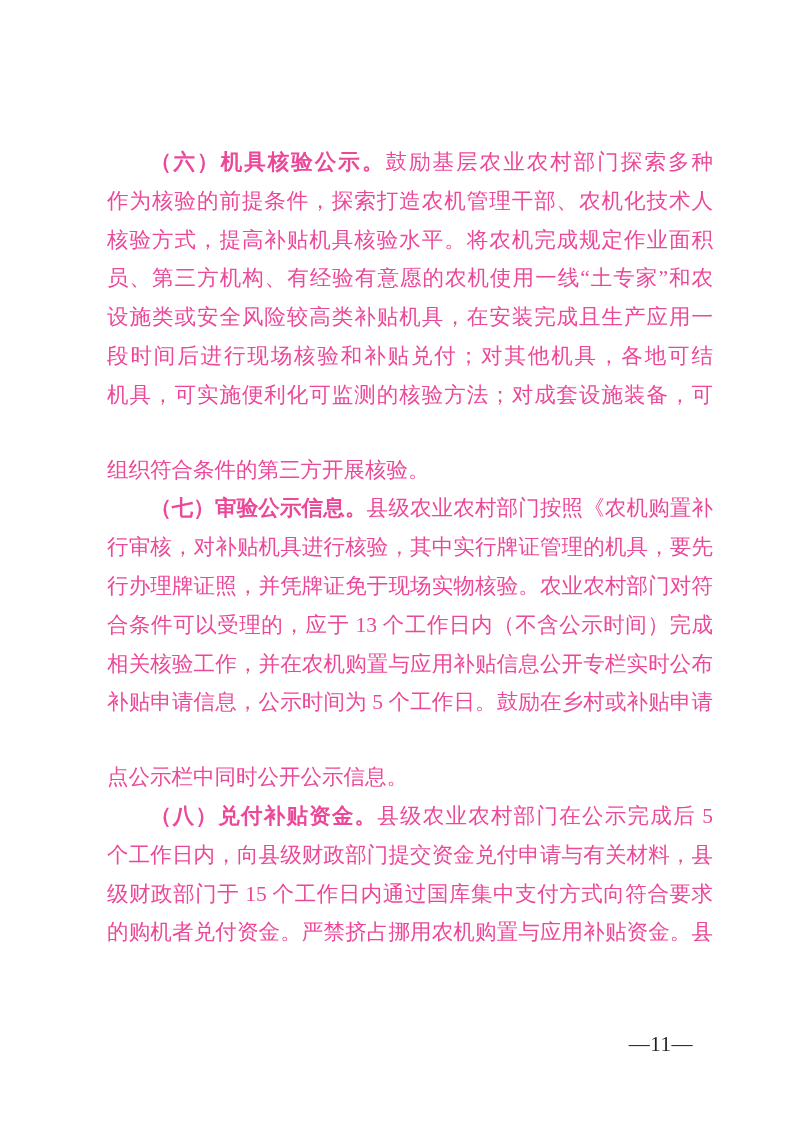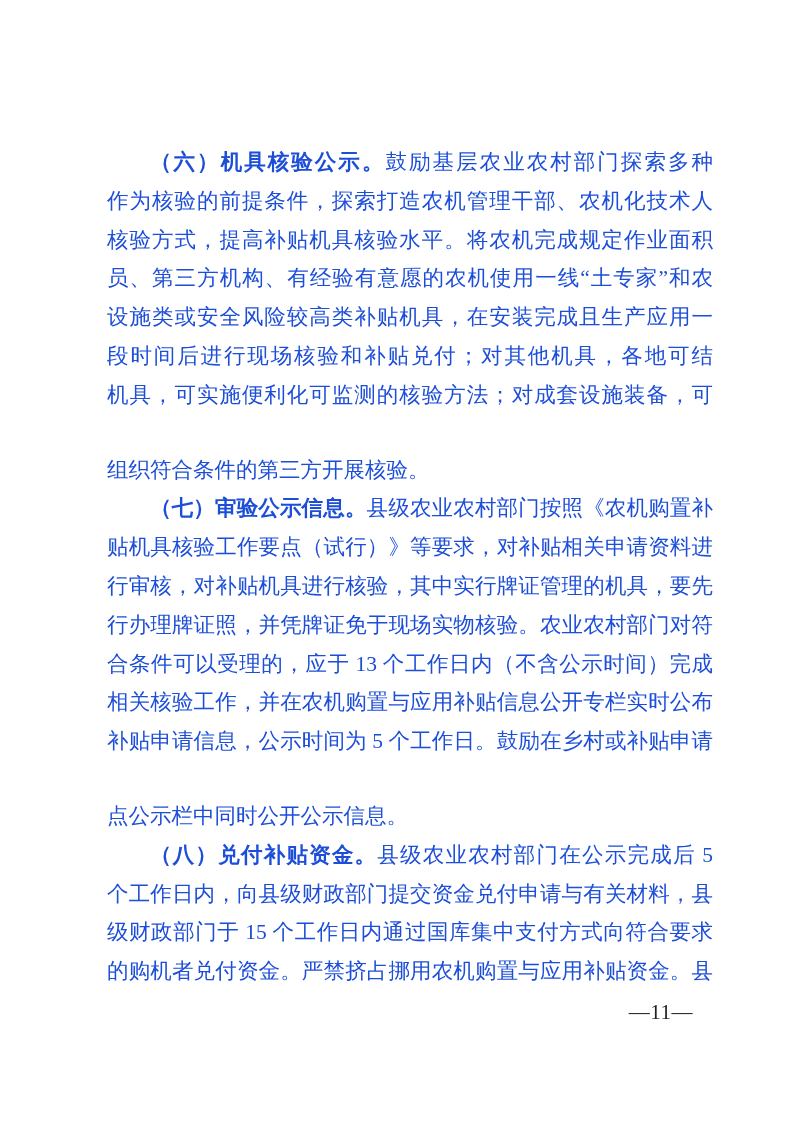--- a/index.html
+++ b/index.html
@@ -10,40 +10,40 @@
   }
   .doc-page {
     position: relative;
     width: 793px; height: 1122px;
     background: #ffffff;
     overflow: hidden;
   }
   .text-block {
     position: absolute;
     left: 107px; top: 143px; width: 606px;
-    color: #1d4ed8;
+    color: #ec4899;
     font-size: 21.5px;
   }
   .line {
     height: 38.8px;
     line-height: 38.8px;
     text-align: justify;
     text-align-last: justify;
     white-space: nowrap;
   }
   .line.last {
     text-align: left;
     text-align-last: left;
     margin-top: 36px;
   }
   .line.first { text-indent: 2em; }
   .bold { font-weight: 700; }
   .page-number {
     position: absolute;
-    top: 1000px; right: 100px;
+    top: 1032px; right: 100px;
     font-size: 21px;
     color: #1f1f1f;
     letter-spacing: 0.5px;
   }
 </style>
 </head>
 <body>
 
 <div class="doc-page">
   <div class="text-block">
@@ -51,21 +51,20 @@
     <div class="line first"><span class="bold">（六）机具核验公示。</span><span>鼓励基层农业农村部门探索多种</span></div>
     <div class="line">作为核验的前提条件，探索打造农机管理干部、农机化技术人</div>
     <div class="line">核验方式，提高补贴机具核验水平。将农机完成规定作业面积</div>
     <div class="line">员、第三方机构、有经验有意愿的农机使用一线“土专家”和农</div>
     <div class="line">设施类或安全风险较高类补贴机具，在安装完成且生产应用一</div>
     <div class="line">段时间后进行现场核验和补贴兑付；对其他机具，各地可结</div>
     <div class="line">机具，可实施便利化可监测的核验方法；对成套设施装备，可</div>
     <div class="line last">组织符合条件的第三方开展核验。</div>
 
     <div class="line first"><span class="bold">（七）审验公示信息。</span><span>县级农业农村部门按照《农机购置补</span></div>
-    <div class="line">贴机具核验工作要点（试行）》等要求，对补贴相关申请资料进</div>
     <div class="line">行审核，对补贴机具进行核验，其中实行牌证管理的机具，要先</div>
     <div class="line">行办理牌证照，并凭牌证免于现场实物核验。农业农村部门对符</div>
     <div class="line">合条件可以受理的，应于 13 个工作日内（不含公示时间）完成</div>
     <div class="line">相关核验工作，并在农机购置与应用补贴信息公开专栏实时公布</div>
     <div class="line">补贴申请信息，公示时间为 5 个工作日。鼓励在乡村或补贴申请</div>
     <div class="line last">点公示栏中同时公开公示信息。</div>
 
     <div class="line first"><span class="bold">（八）兑付补贴资金。</span><span>县级农业农村部门在公示完成后 5</span></div>
     <div class="line">个工作日内，向县级财政部门提交资金兑付申请与有关材料，县</div>
     <div class="line">级财政部门于 15 个工作日内通过国库集中支付方式向符合要求</div>

